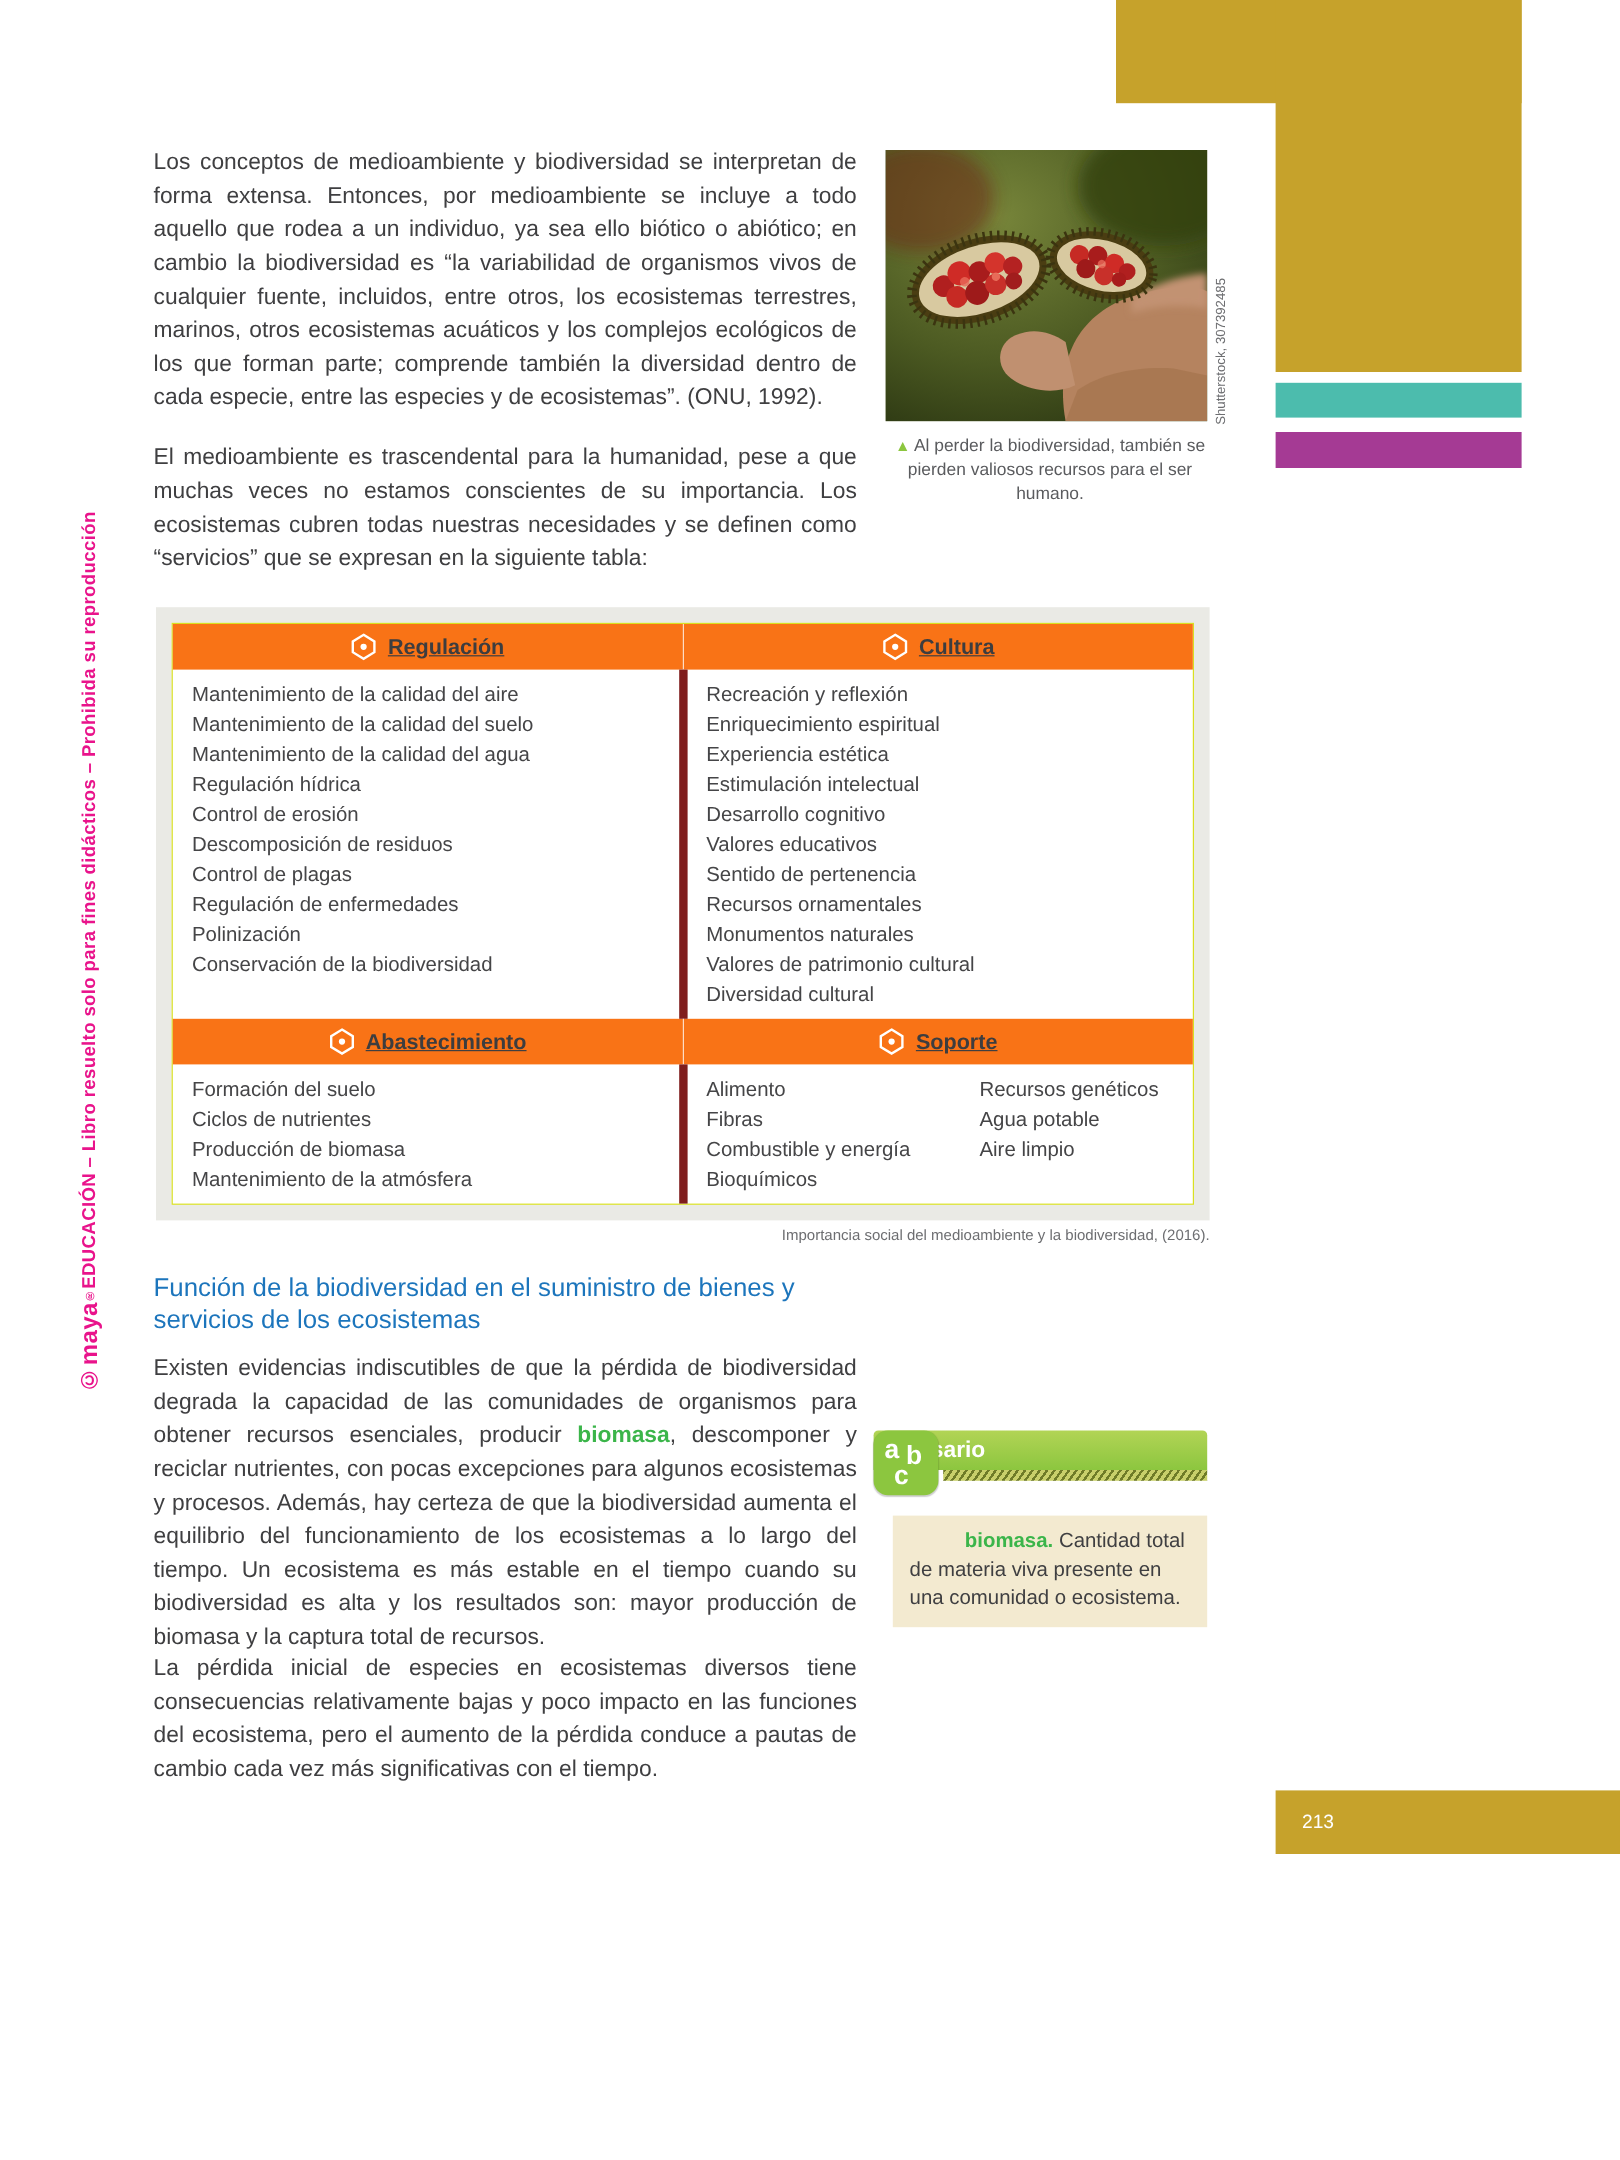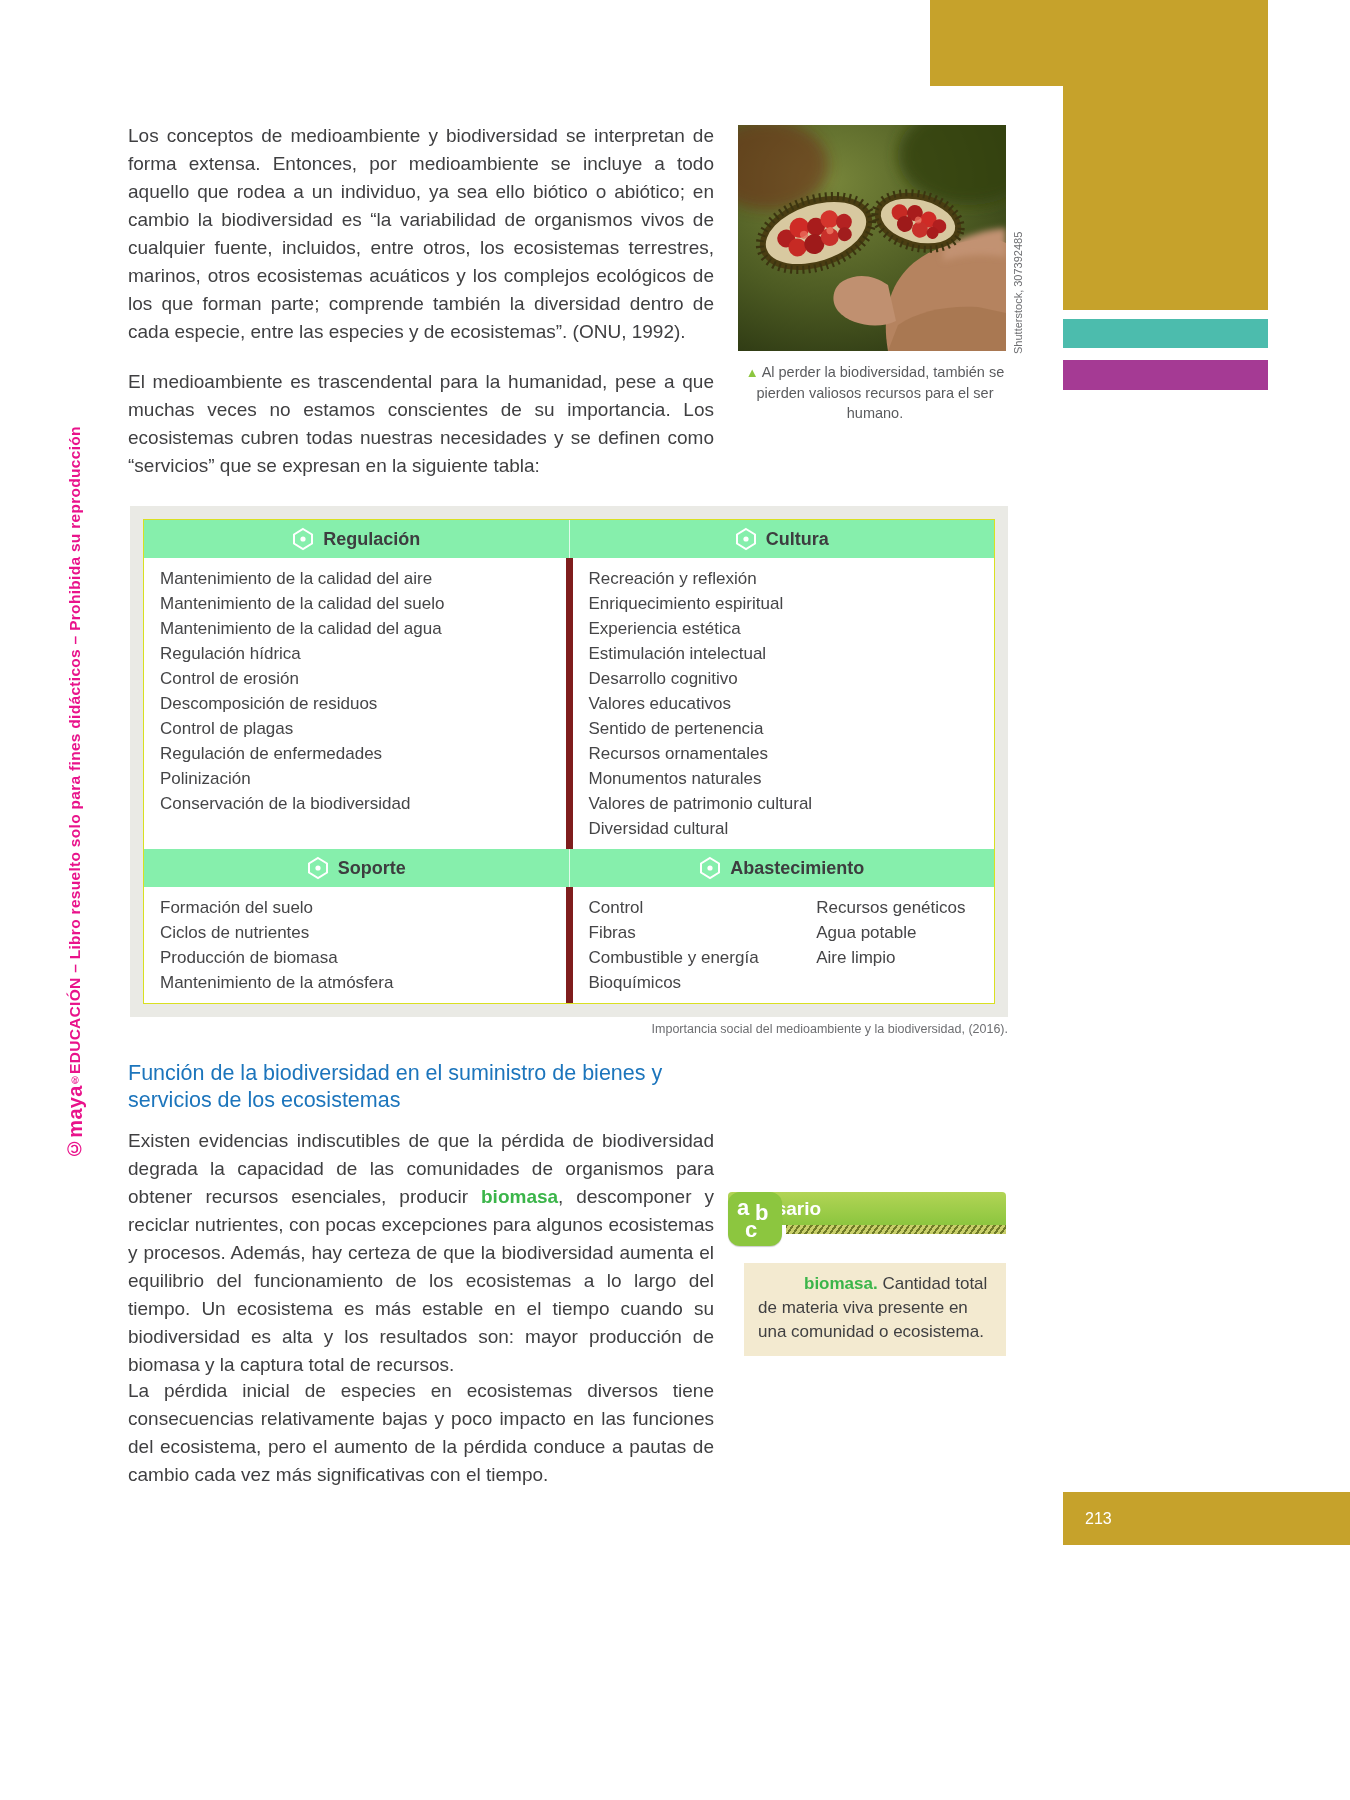--- a/index.html
+++ b/index.html
@@ -40,21 +40,21 @@
     left:1012px; top:222px; height:132px;
     writing-mode:vertical-rl; transform:rotate(180deg);
     font-size:11px; color:#6d6e71;
   }
   .photo-caption { left:738px; top:362px; width:274px; font-size:14.5px; line-height:20px; color:#5a5b5e; text-align:center; }
   .tri { color:#8CC63F; font-size:13px; margin-right:3px; }
 
   
   .table-panel { left:130px; top:506px; width:878px; background:#EAEAE5; padding:13px; }
   .stable { background:#fff; border:1px solid #D9E021; }
-  .thead { display:flex; background:#86efac; }
+  .thead { display:flex; background:#f97316;text-decoration:underline; }
   .th { flex:1; display:flex; align-items:center; justify-content:center; gap:9px; height:38px;
         font-size:18px; font-weight:bold; color:#3d3d3f; }
   .th + .th { border-left:1px solid rgba(255,255,255,.75); }
   .hex { display:inline-flex; }
   .trow { display:flex; }
   .td { flex:1; padding:8px 6px 8px 16px; font-size:17px; line-height:25px; color:#454547; }
   .td + .td { border-left:7px solid #7f1d1d; }
   .sub2 { display:flex; }
   .sub2 .c1 { width:57%; }
   .sub2 .c2 { width:43%; }
@@ -210,43 +210,43 @@
         </div>
       </div>
       <div class="thead">
         <div class="th">
           <span class="hex">
             <svg width="22" height="24" viewBox="0 0 22 24">
                 <polygon points="11,2 20,7.5 20,16.5 11,22 2,16.5 2,7.5" fill="none" stroke="#fff" stroke-width="2"></polygon>
                 <circle cx="11" cy="12" r="2.6" fill="#fff"></circle>
               </svg>
           </span>
+          <span>Abastecimiento</span>
+        </div>
+        <div class="th">
+          <span class="hex">
+            <svg width="22" height="24" viewBox="0 0 22 24">
+                <polygon points="11,2 20,7.5 20,16.5 11,22 2,16.5 2,7.5" fill="none" stroke="#fff" stroke-width="2"></polygon>
+                <circle cx="11" cy="12" r="2.6" fill="#fff"></circle>
+              </svg>
+          </span>
           <span>Soporte</span>
-        </div>
-        <div class="th">
-          <span class="hex">
-            <svg width="22" height="24" viewBox="0 0 22 24">
-                <polygon points="11,2 20,7.5 20,16.5 11,22 2,16.5 2,7.5" fill="none" stroke="#fff" stroke-width="2"></polygon>
-                <circle cx="11" cy="12" r="2.6" fill="#fff"></circle>
-              </svg>
-          </span>
-          <span>Abastecimiento</span>
         </div>
       </div>
       <div class="trow">
         <div class="td">
           <div>Formación del suelo</div>
           <div>Ciclos de nutrientes</div>
           <div>Producción de biomasa</div>
           <div>Mantenimiento de la atmósfera</div>
         </div>
         <div class="td">
           <div class="sub2">
             <div class="c1">
-              <div>Control</div>
+              <div>Alimento</div>
               <div>Fibras</div>
               <div>Combustible y energía</div>
               <div>Bioquímicos</div>
             </div>
             <div class="c2">
               <div>Recursos genéticos</div>
               <div>Agua potable</div>
               <div>Aire limpio</div>
             </div>
           </div>

